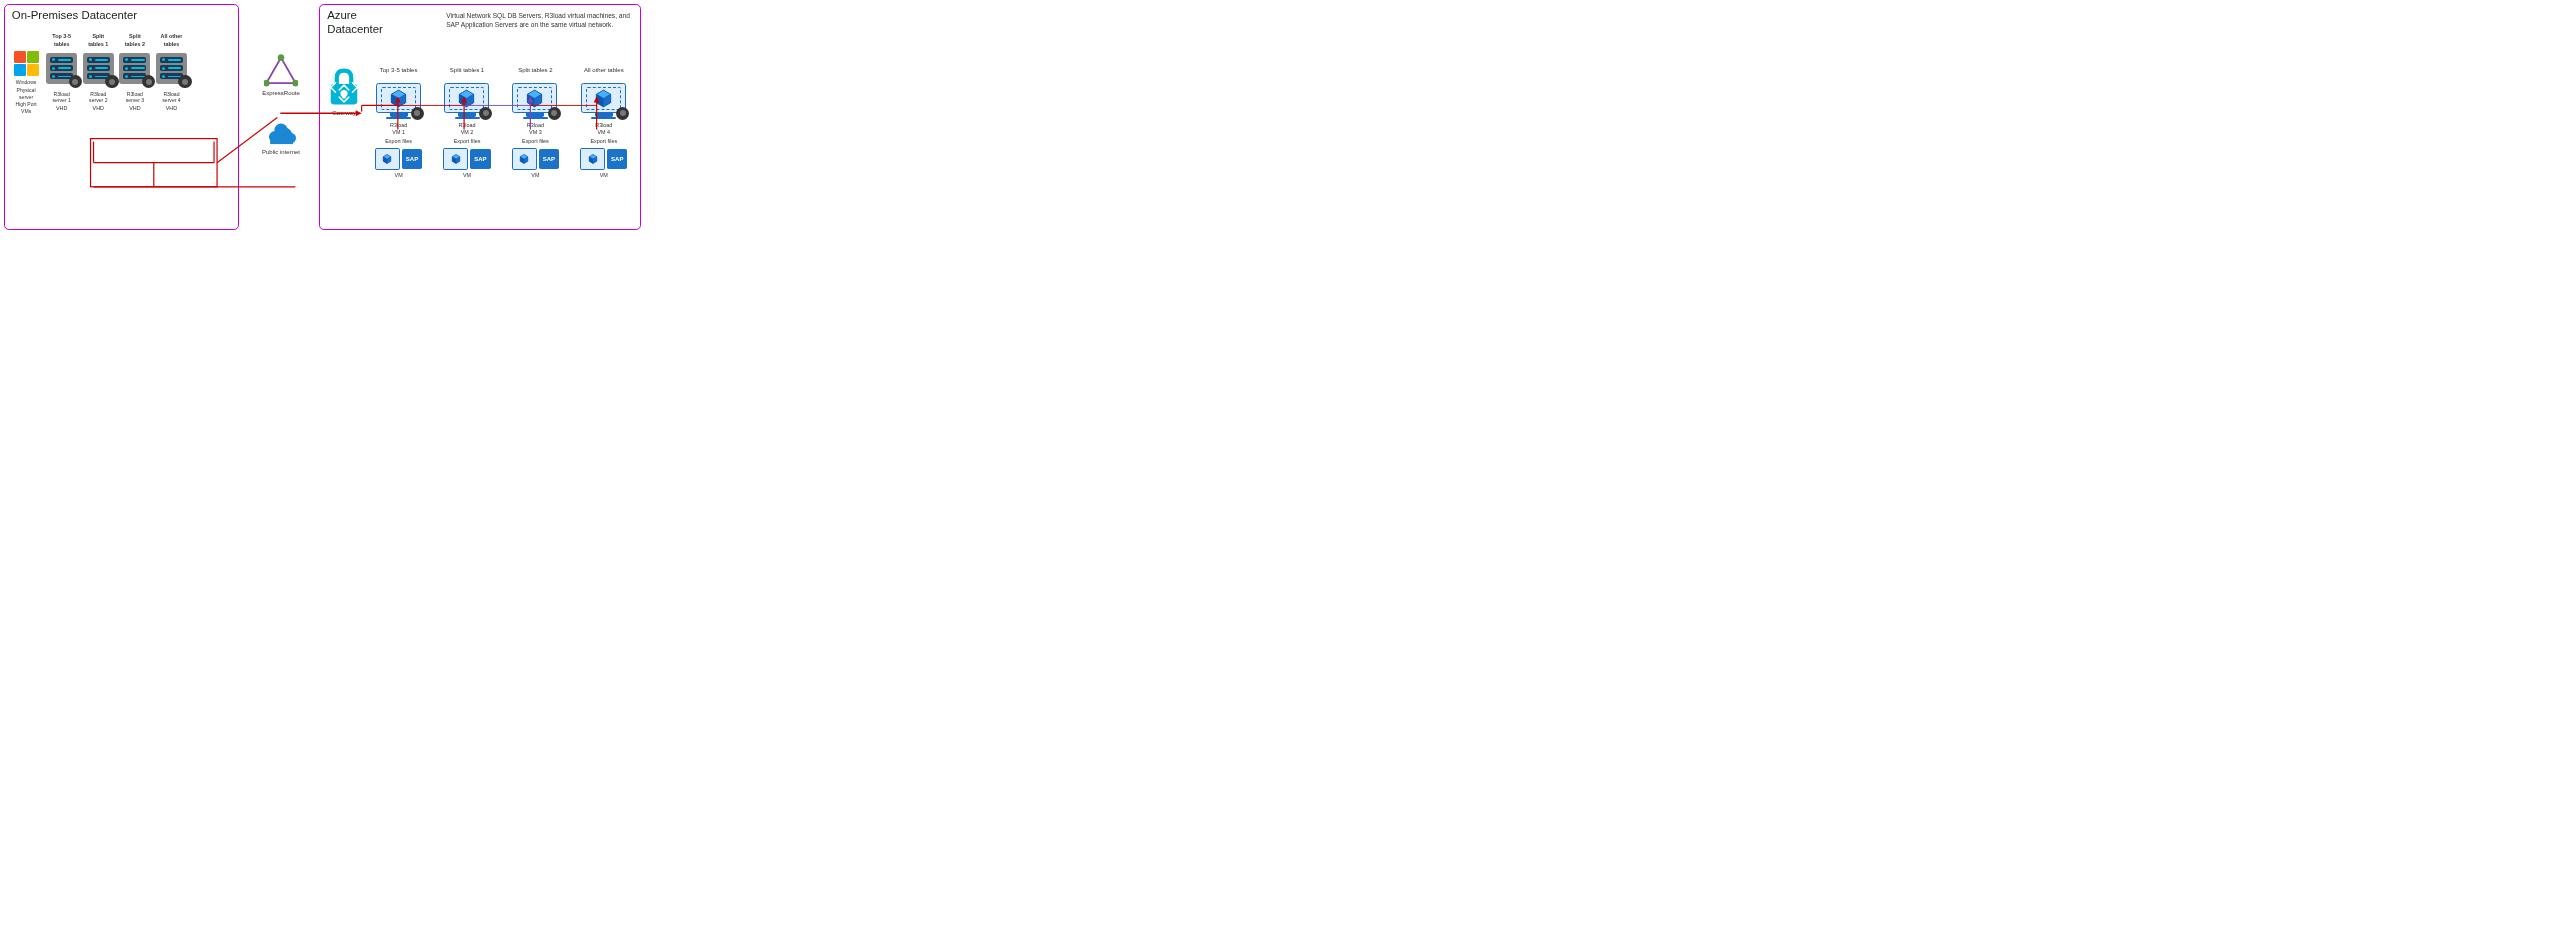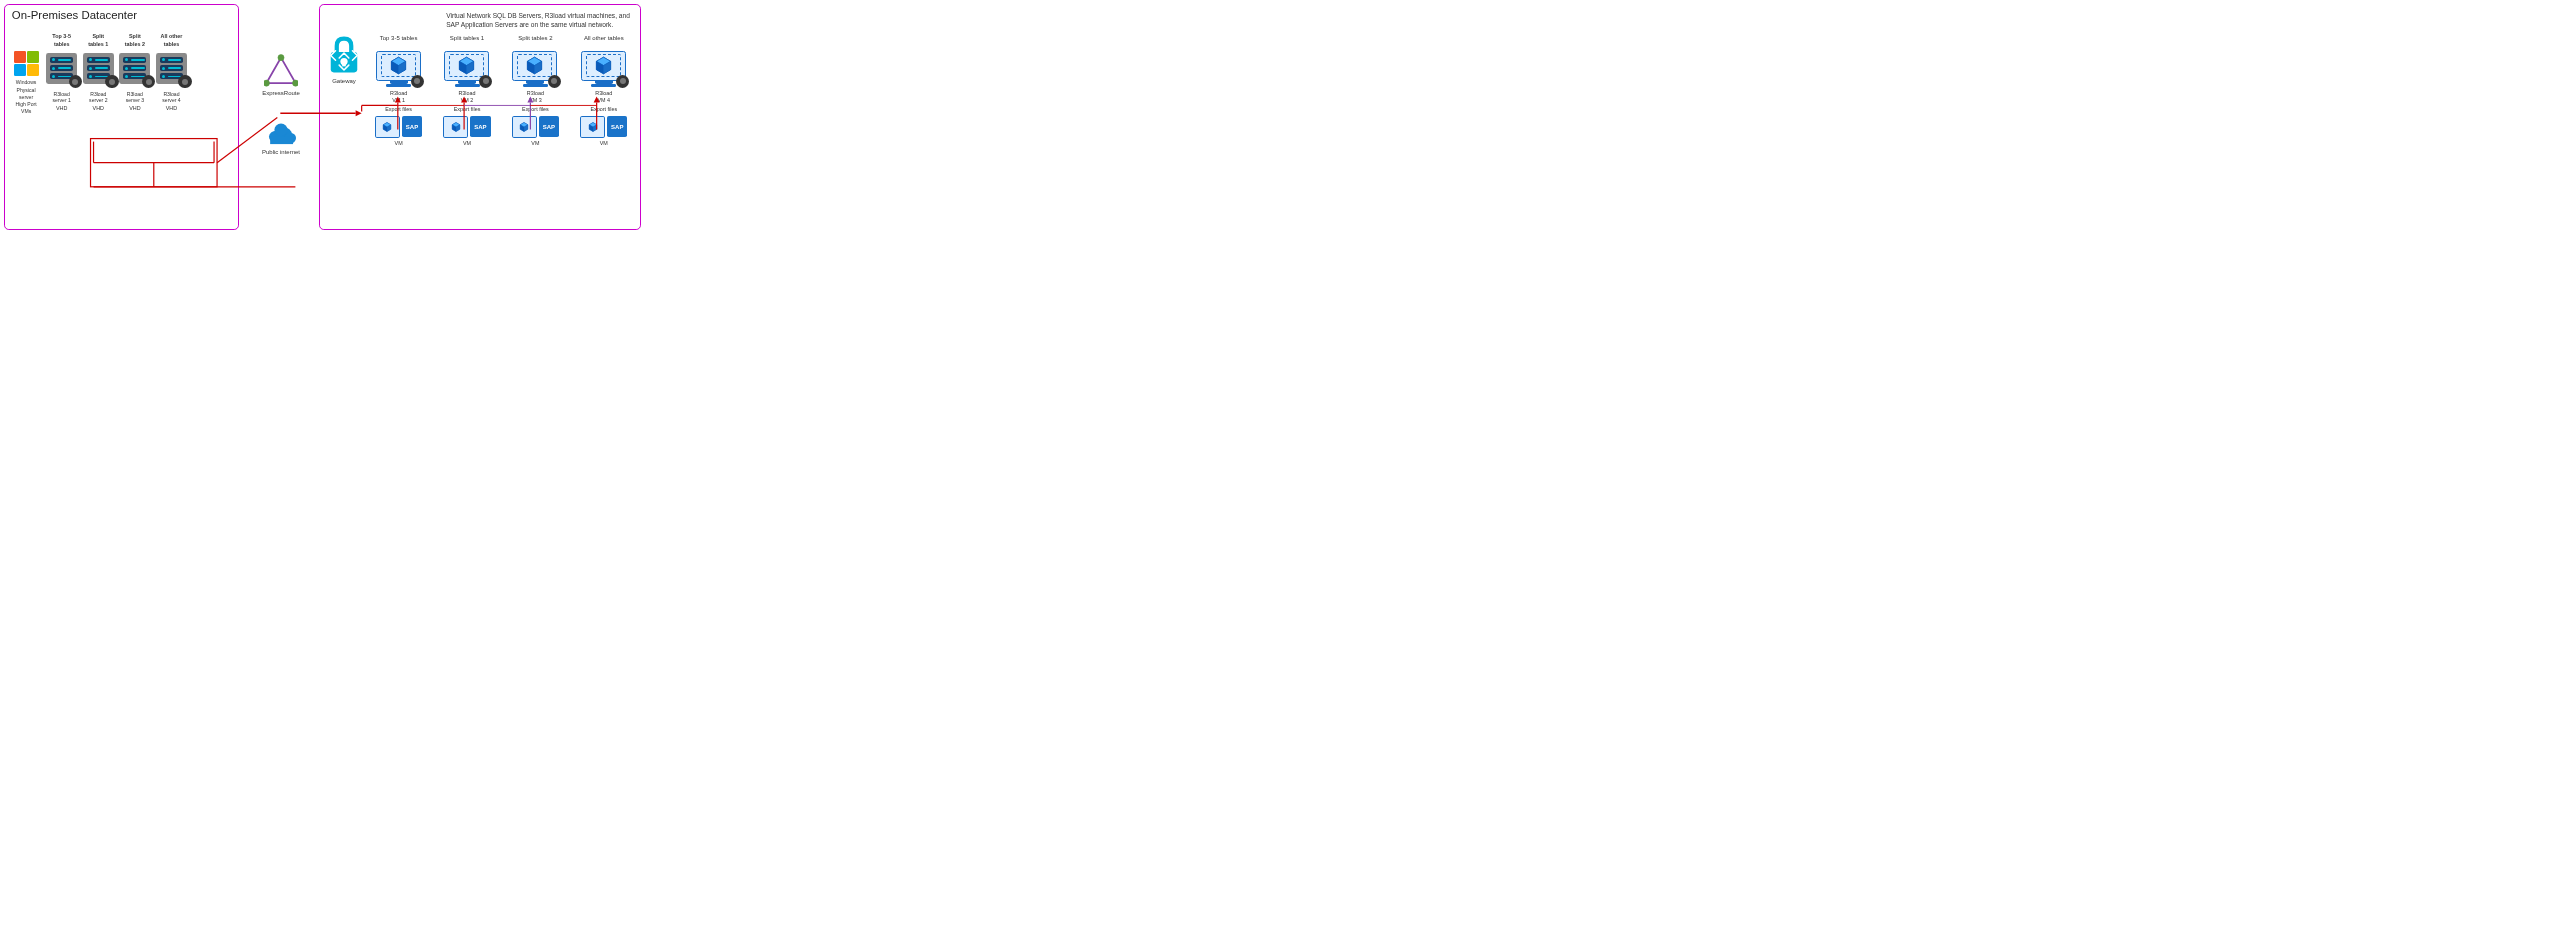--- a/index.html
+++ b/index.html
@@ -157,20 +157,21 @@
         <ellipse cx="43" cy="30" rx="10" ry="9" fill="#1a88d4"></ellipse>
         <rect x="10" y="28" width="38" height="12" fill="#1a88d4"></rect>
         <ellipse cx="28" cy="16" rx="11" ry="10" fill="#1a88d4"></ellipse>
       </svg>
       <div style="font-size:6px;color:#333;text-align:center;">Public
 internet</div>
     </div>
   </div>
 
   <div style="position:absolute;left:319px;top:3.6px;right:3.6px;height:226px;border:1.5px solid #cc00cc;border-radius:4.8px;">
+    <div style="font-size:11.4px;font-weight:300;padding:4.8px 7.2px 0 7.2px;color:#222;line-height:1.2;">Azure<br>Datacenter</div>
     <div style="position:absolute;top:6px;right:7.2px;max-width:187px;font-size:6.6px;color:#333;line-height:1.45;">Virtual Network SQL DB Servers, R3load virtual machines, and
 SAP Application Servers are on the same virtual network.</div>
 
     <div style="display:flex;align-items:flex-start;padding:30px 4.8px 0 6px;gap:4.8px;">
 
       <div style="display:flex;flex-direction:column;align-items:center;gap:2.4px;min-width:36px;">
 
         <svg width="34" height="41" viewBox="0 0 56 68">
 
           <rect x="6" y="28" width="44" height="34" rx="5" fill="#00b4d8"></rect>

